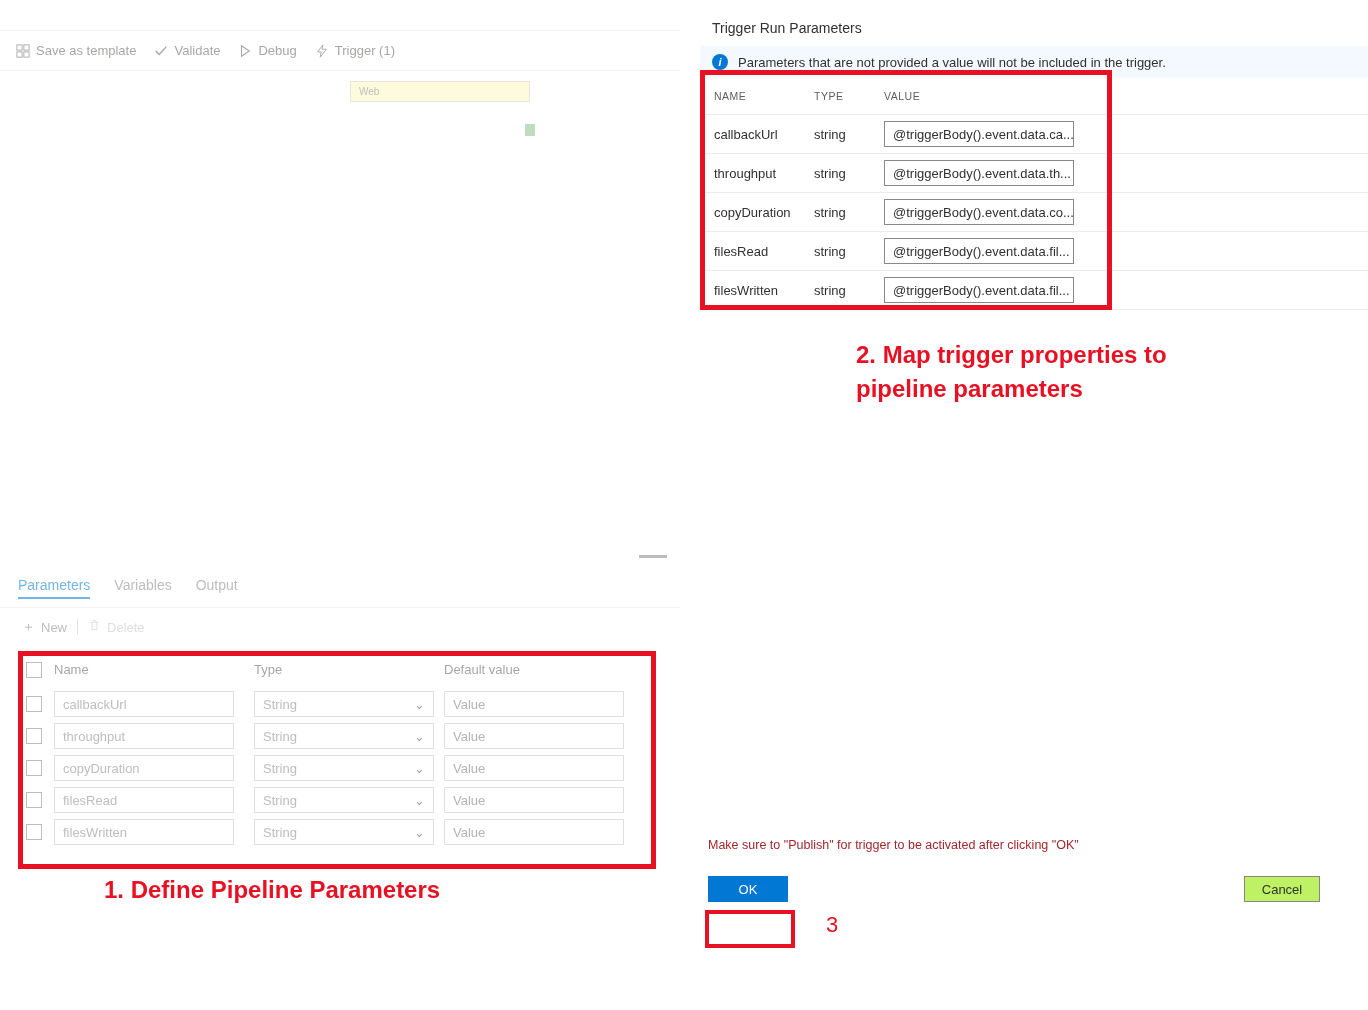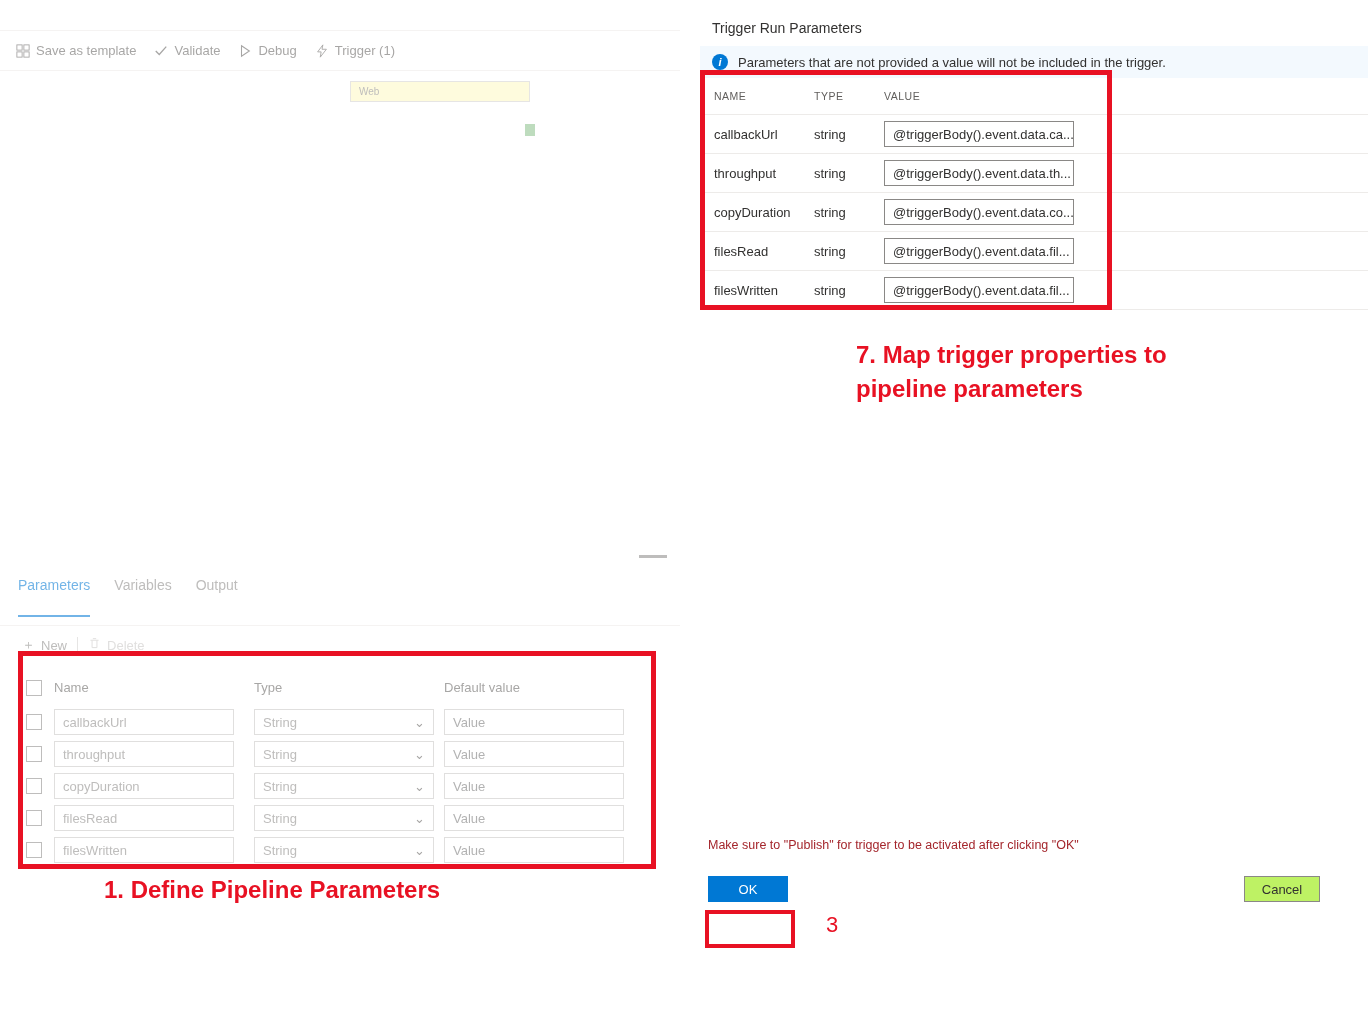--- a/index.html
+++ b/index.html
@@ -77,21 +77,21 @@
   .resize-bar {
     position:absolute; right:13px; top:555px; width:28px; height:3px; background:#8a8886;
   }
   .tabs {
     display:flex; gap:24px;
     padding: 8px 18px;
     border-bottom:1px solid #edebe9;
     margin-top: 8px;
   }
   .tab {
-    color:#8a8886; font-size:14px; padding-bottom:22px; cursor:pointer;
+    color:#8a8886; font-size:14px; padding-bottom:4px; cursor:pointer;
   }
   .tab.active {
     color:#0078d4; border-bottom:2px solid #0078d4;
   }
   .param-toolbar {
     display:flex; align-items:center; gap:10px;
     padding: 10px 22px;
     color:#8a8886;
   }
   .param-toolbar .sep { border-left:1px solid #d2d0ce; height:16px; }
@@ -429,15 +429,15 @@
 
   <div class="footer">
     <button class="btn-ok">OK</button>
     <button class="btn-cancel">Cancel</button>
   </div>
 </div>
 
 <div class="anno-box-1"></div>
 <div class="anno anno-text-1">1. Define Pipeline Parameters</div>
 <div class="anno-box-2"></div>
-<div class="anno anno-text-2">7. Map trigger properties to pipeline parameters</div>
+<div class="anno anno-text-2">2. Map trigger properties to pipeline parameters</div>
 <div class="anno-box-3"></div>
 <div class="anno anno-text-3">3</div>
 
 </body></html>

